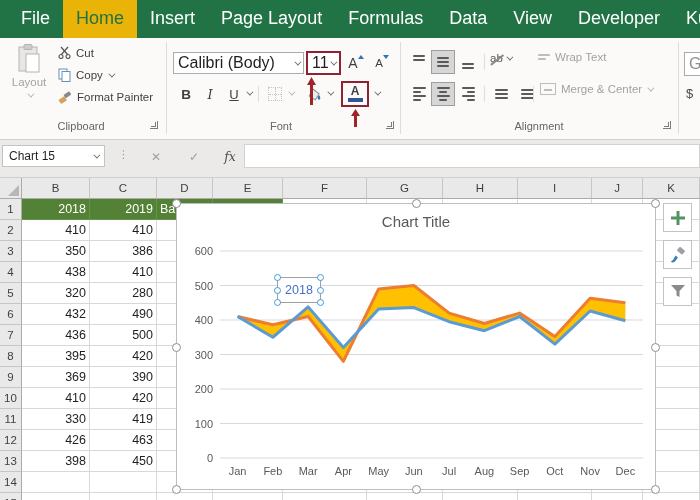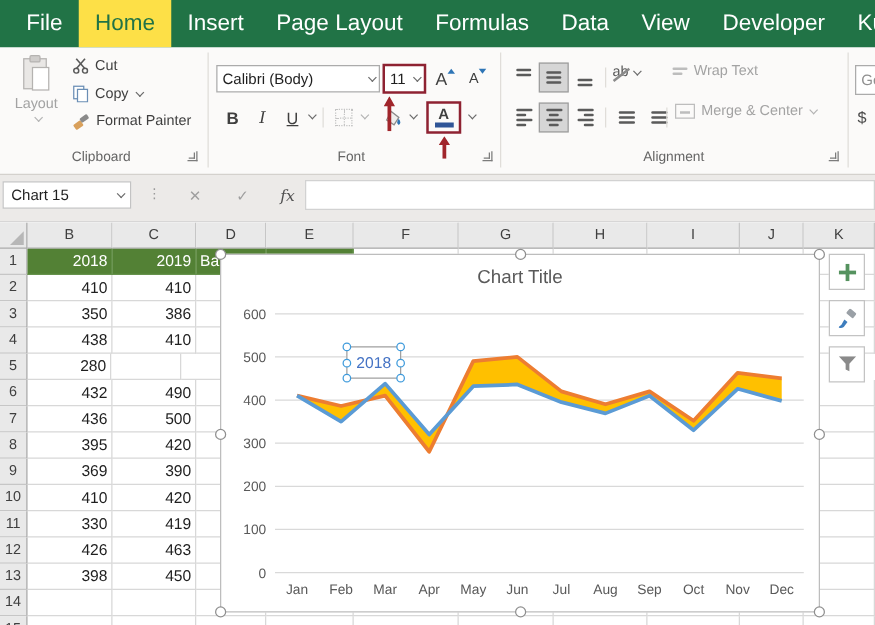--- a/index.html
+++ b/index.html
@@ -4,37 +4,37 @@
 <style>
   * { margin:0; padding:0; box-sizing:border-box; }
   html,body { width:700px; height:500px; overflow:hidden; background:#fff;
               font-family:"Liberation Sans", sans-serif; -webkit-font-smoothing:antialiased; }
   #stage { position:relative; width:700px; height:500px; background:#fff; }
 
   
   #tabbar { position:absolute; left:0; top:0; width:700px; height:38px; background:#217346;
             display:flex; align-items:flex-end; padding-left:8px; overflow:hidden; }
   .tab { color:#fff; font-size:18px; padding:8px 13px 9px 13px; white-space:nowrap; cursor:default; }
-  .tab.active { background:#fde047; color:#217346; }
+  .tab.active { background:#eab308; color:#217346; }
 
   
   #ribbon { position:absolute; left:0; top:38px; width:700px; height:102px; background:#fbfaf9;
             border-bottom:1px solid #d4d1cd; font-size:11.5px; color:#3f3f3f; }
   .gdiv { position:absolute; top:4px; height:92px; width:1px; background:#e0ddd9; }
   .glabel { position:absolute; top:82px; font-size:11px; color:#656565; text-align:center; }
   .launcher { position:absolute; width:8px; height:8px; border-right:1px solid #7c7c7c; border-bottom:1px solid #7c7c7c; }
   .launcher:after { content:""; position:absolute; right:1px; bottom:1px; width:4px; height:4px;
                     border-right:1px solid #7c7c7c; border-bottom:1px solid #7c7c7c; }
   .chev { display:inline-block; width:5px; height:5px; border-right:1px solid #6b6b6b;
           border-bottom:1px solid #6b6b6b; transform:rotate(45deg) translateY(-2px); }
   .chev.gray { border-color:#b3b3b3; }
   .rrow { position:absolute; display:flex; align-items:center; gap:5px; white-space:nowrap; }
   .grayed { color:#a3a3a3; }
   .combo { position:absolute; background:#fff; border:1px solid #ababab; display:flex;
-           align-items:center; font-size:12px; color:#1f1f1f; padding:0 4px; }
+           align-items:center; font-size:16px; color:#1f1f1f; padding:0 4px; }
   .combo .chev { margin-left:auto; }
   .btn22 { position:absolute; width:24px; height:24px; display:flex; align-items:center; justify-content:center; }
   .pressed { background:#d6d6d6; border:1px solid #9e9e9e; }
   .bars { display:flex; flex-direction:column; gap:2px; }
   .bars span { height:2px; background:#5a5a5a; border-radius:1px; }
   .bars.gray span { background:#bdbdbd; }
   .redbox { border:2px solid #8e2232 !important; }
   .redarrow { position:absolute; }
 
   
@@ -375,20 +375,21 @@
         <div class="cell" style="width: 70px;"></div>
         <div class="cell" style="width: 84px;"></div>
         <div class="cell" style="width: 76px;"></div>
         <div class="cell" style="width: 75px;"></div>
         <div class="cell" style="width: 74px;"></div>
         <div class="cell" style="width: 51px;"></div>
         <div class="cell" style="width: 57px;"></div>
       </div>
       <div class="grow">
         <div class="rncell" style="width: 22px;">5</div>
+        <div class="cell" style="width: 68px;">320</div>
         <div class="cell" style="width: 67px;">280</div>
         <div class="cell" style="width: 56px;"></div>
         <div class="cell" style="width: 70px;"></div>
         <div class="cell" style="width: 84px;"></div>
         <div class="cell" style="width: 76px;"></div>
         <div class="cell" style="width: 75px;"></div>
         <div class="cell" style="width: 74px;"></div>
         <div class="cell" style="width: 51px;"></div>
         <div class="cell" style="width: 57px;"></div>
       </div>

